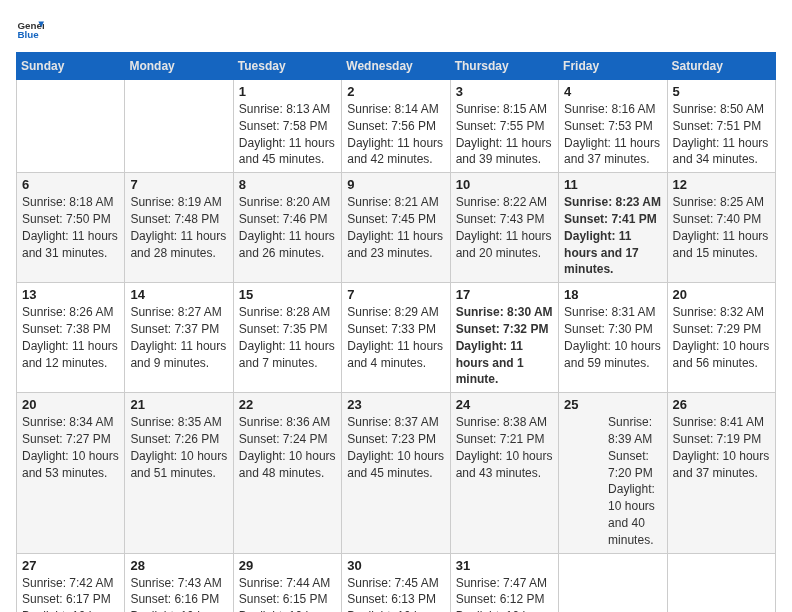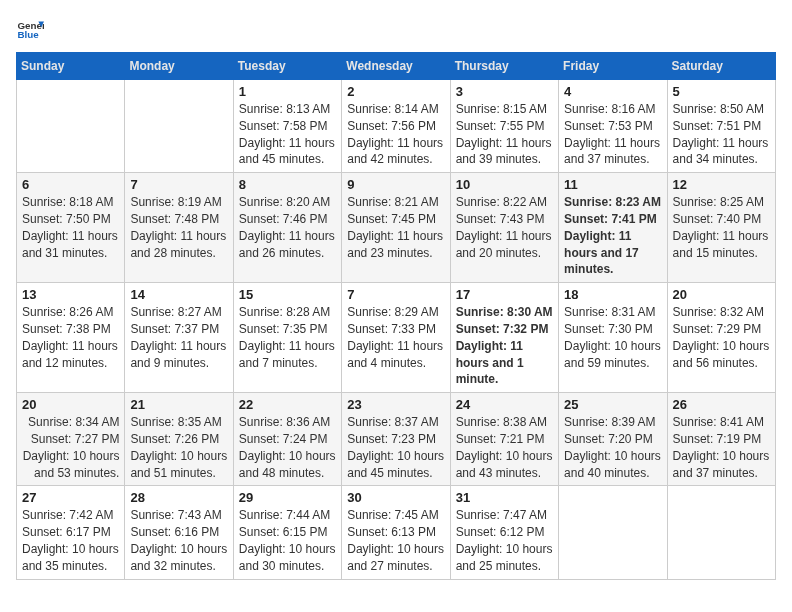--- a/index.html
+++ b/index.html
@@ -230,21 +230,21 @@
         <td>
           <span class="day-number">20</span>
           <div class="day-info" style="white-space: pre-line;">Sunrise: 8:32 AM
 Sunset: 7:29 PM
 Daylight: 10 hours and 56 minutes.</div>
         </td>
       </tr>
       <tr>
         <td>
           <span class="day-number">20</span>
-          <div class="day-info" style="white-space: pre-line; text-align: right;">Sunrise: 8:34 AM
+          <div class="day-info" style="white-space: pre-line;">Sunrise: 8:34 AM
 Sunset: 7:27 PM
 Daylight: 10 hours and 53 minutes.</div>
         </td>
         <td>
           <span class="day-number">21</span>
           <div class="day-info" style="white-space: pre-line;">Sunrise: 8:35 AM
 Sunset: 7:26 PM
 Daylight: 10 hours and 51 minutes.</div>
         </td>
         <td>
@@ -260,21 +260,21 @@
 Daylight: 10 hours and 45 minutes.</div>
         </td>
         <td>
           <span class="day-number">24</span>
           <div class="day-info" style="white-space: pre-line;">Sunrise: 8:38 AM
 Sunset: 7:21 PM
 Daylight: 10 hours and 43 minutes.</div>
         </td>
         <td>
           <span class="day-number">25</span>
-          <div class="day-info" style="white-space: pre-line;">Sunrise: 8:39 AM
+          <div class="day-info" style="white-space: pre-line; margin-left: 44px;">Sunrise: 8:39 AM
 Sunset: 7:20 PM
 Daylight: 10 hours and 40 minutes.</div>
         </td>
         <td>
           <span class="day-number">26</span>
           <div class="day-info" style="white-space: pre-line;">Sunrise: 8:41 AM
 Sunset: 7:19 PM
 Daylight: 10 hours and 37 minutes.</div>
         </td>
       </tr>

